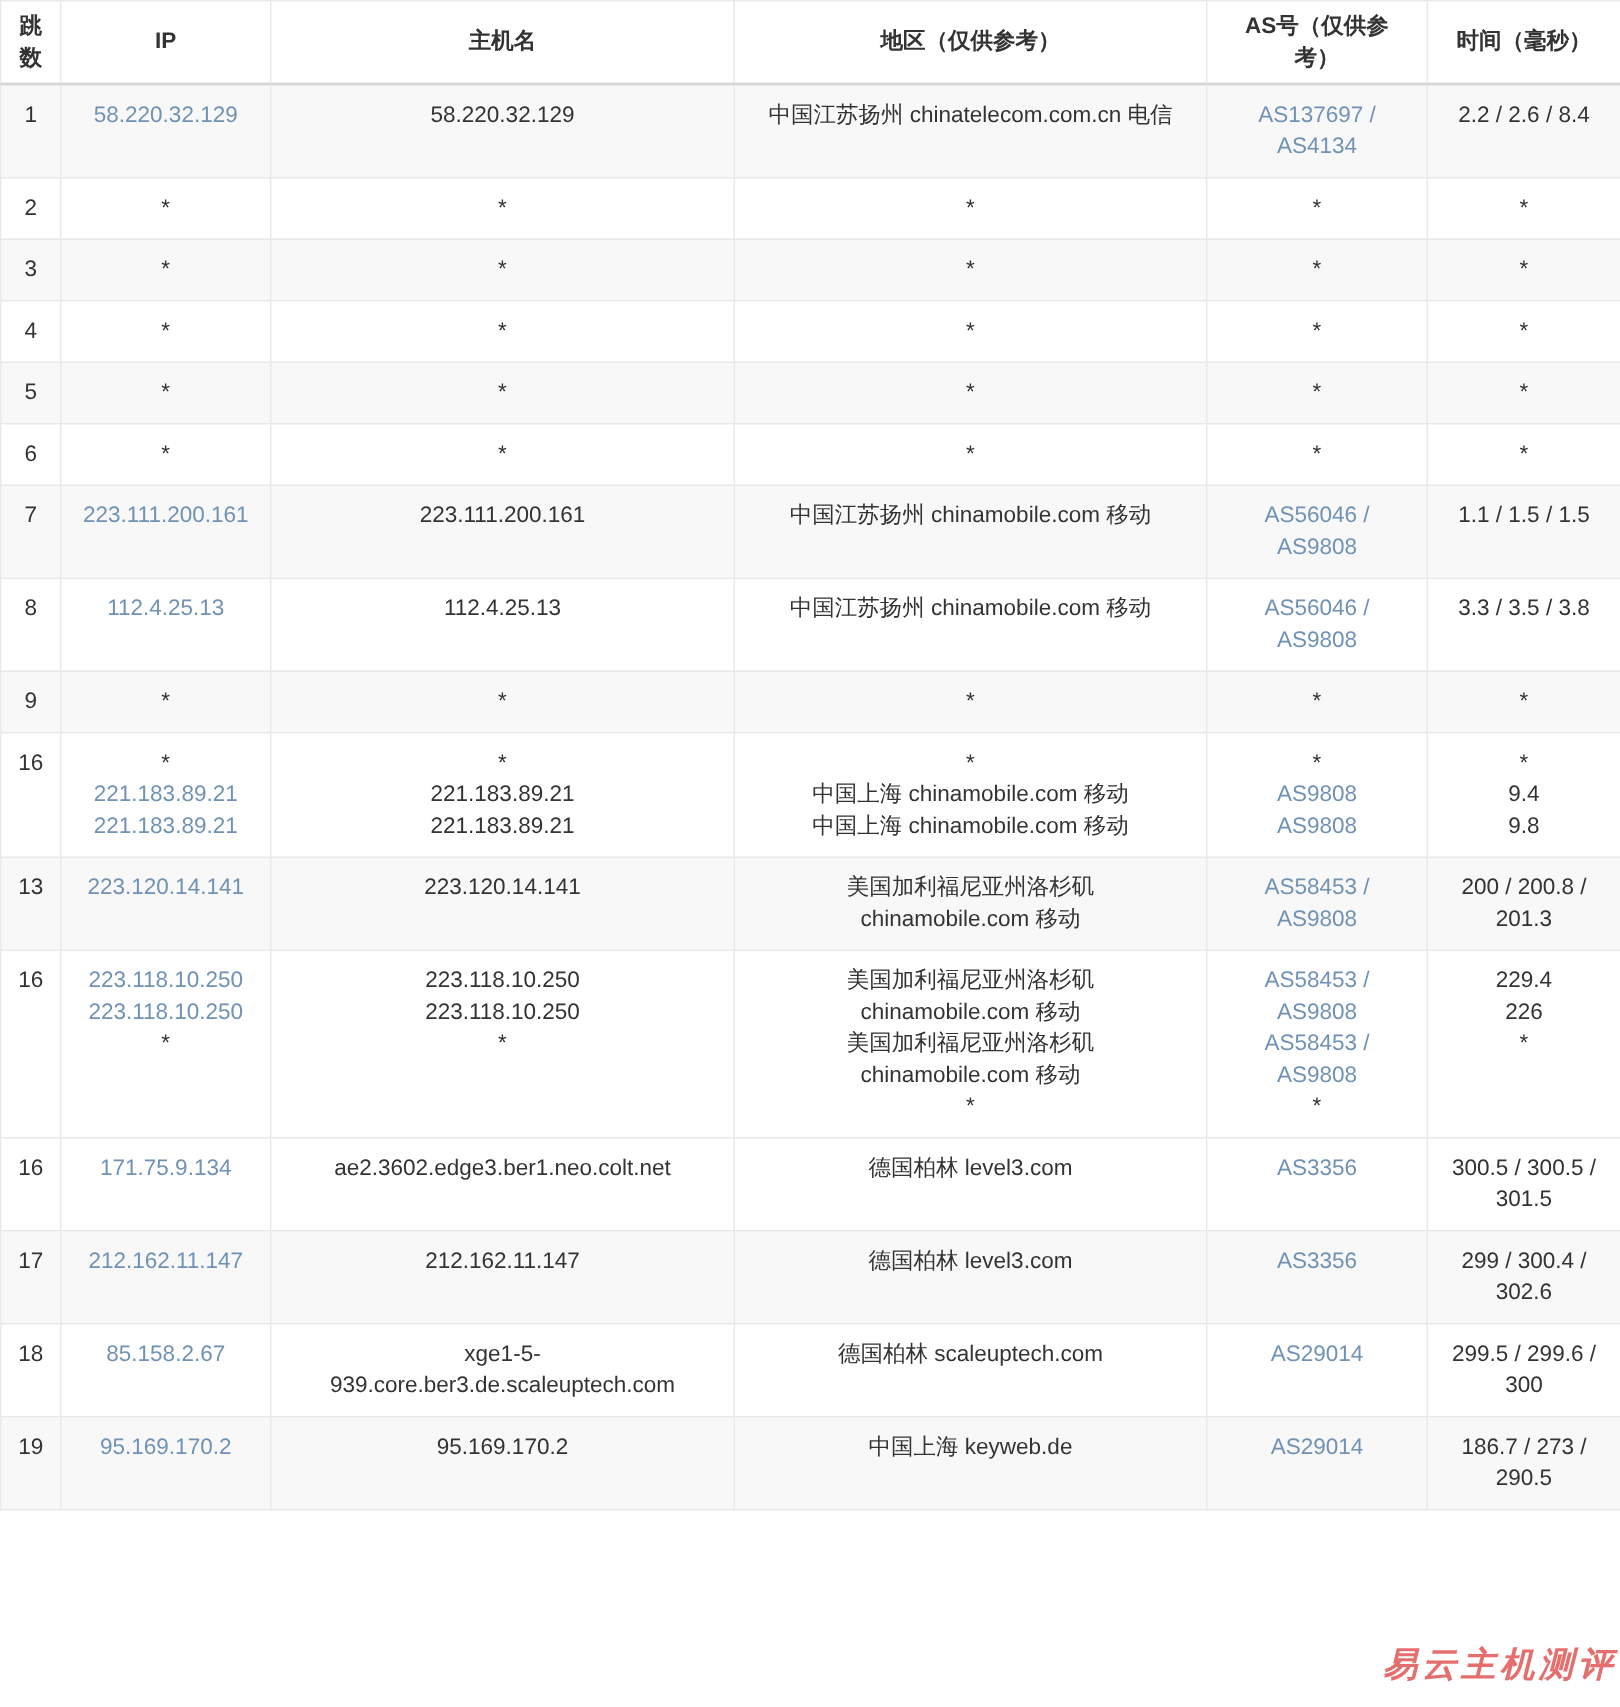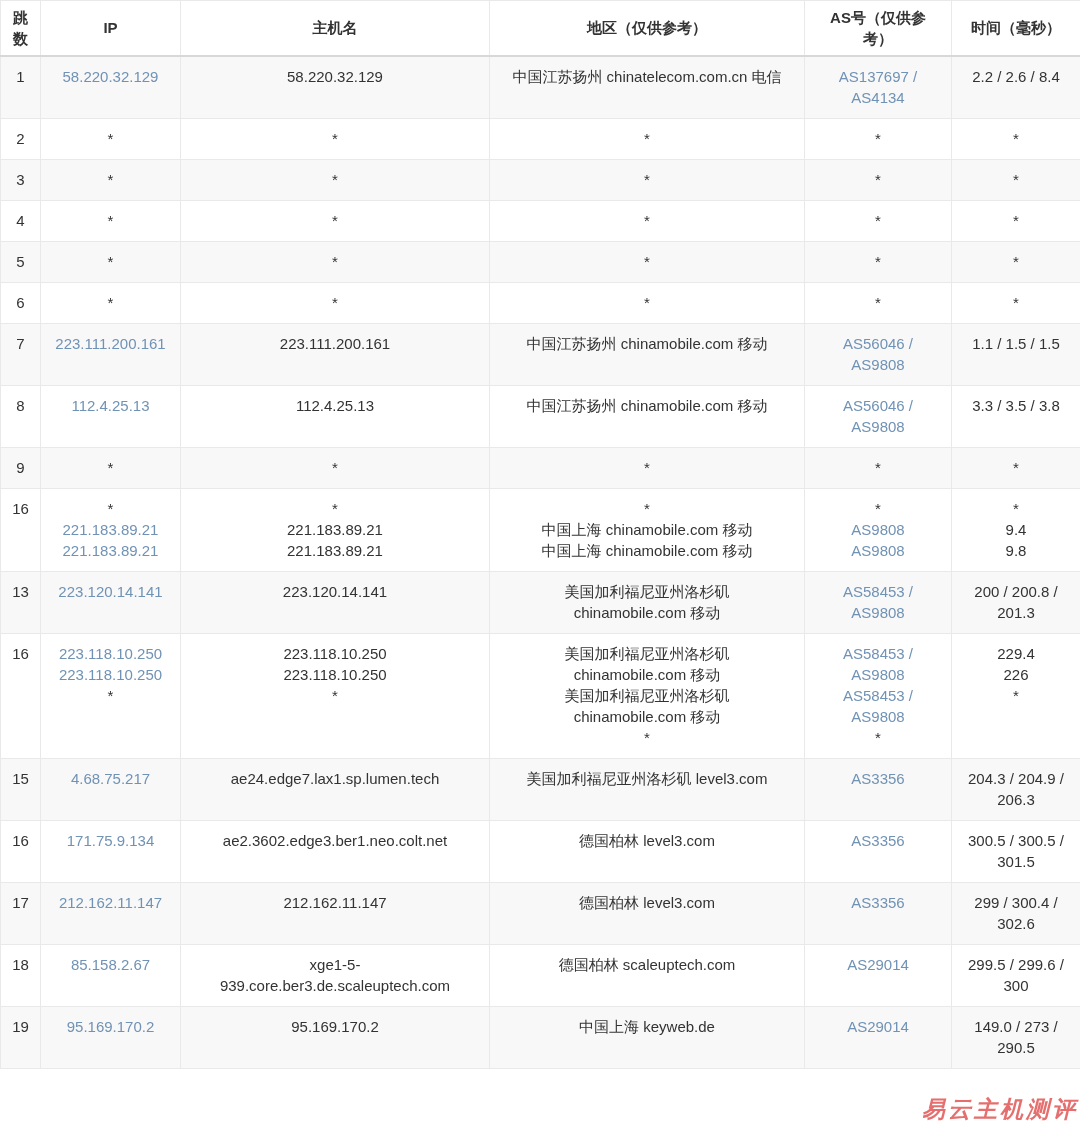--- a/index.html
+++ b/index.html
@@ -346,41 +346,20 @@
             <div class="cell-line lnk">AS58453 /</div>
             <div class="cell-line lnk">AS9808</div>
             <div class="cell-line plain">*</div>
           </td>
           <td>
             <div class="cell-line plain">229.4</div>
             <div class="cell-line plain">226</div>
             <div class="cell-line plain">*</div>
           </td>
         </tr>
-        <tr class="stripe">
-          <td>
-            <div class="cell-line plain">15</div>
-          </td>
-          <td>
-            <div class="cell-line lnk">4.68.75.217</div>
-          </td>
-          <td>
-            <div class="cell-line plain">ae24.edge7.lax1.sp.lumen.tech</div>
-          </td>
-          <td>
-            <div class="cell-line plain">美国加利福尼亚州洛杉矶 level3.com</div>
-          </td>
-          <td>
-            <div class="cell-line lnk">AS3356</div>
-          </td>
-          <td>
-            <div class="cell-line plain">204.3 / 204.9 /</div>
-            <div class="cell-line plain">206.3</div>
-          </td>
-        </tr>
         <tr>
           <td>
             <div class="cell-line plain">16</div>
           </td>
           <td>
             <div class="cell-line lnk">171.75.9.134</div>
           </td>
           <td>
             <div class="cell-line plain">ae2.3602.edge3.ber1.neo.colt.net</div>
           </td>
@@ -448,21 +427,21 @@
           <td>
             <div class="cell-line plain">95.169.170.2</div>
           </td>
           <td>
             <div class="cell-line plain">中国上海 keyweb.de</div>
           </td>
           <td>
             <div class="cell-line lnk">AS29014</div>
           </td>
           <td>
-            <div class="cell-line plain">149.0 / 273 /</div>
+            <div class="cell-line plain">186.7 / 273 /</div>
             <div class="cell-line plain">290.5</div>
           </td>
         </tr>
       </tbody>
   </table>
 
   <div class="watermark">易云主机测评</div>
 </div>
 
 </body></html>

